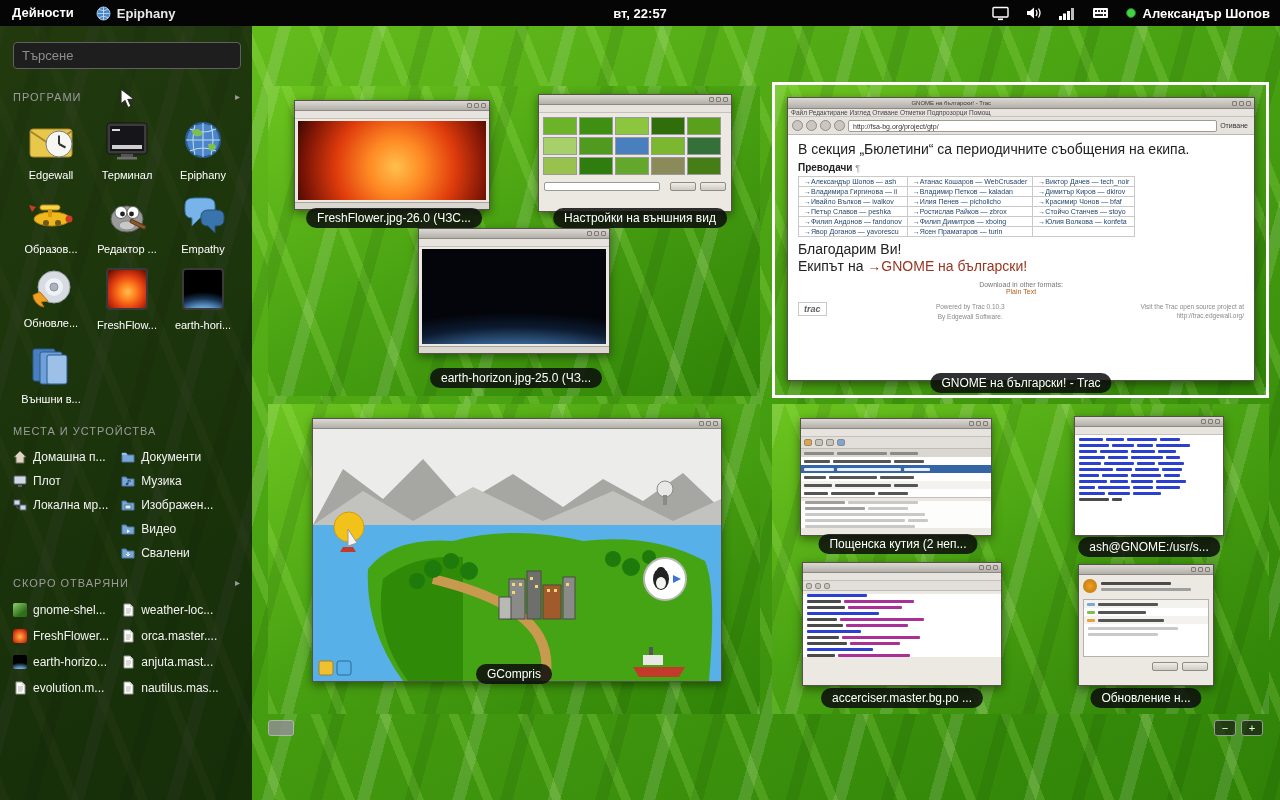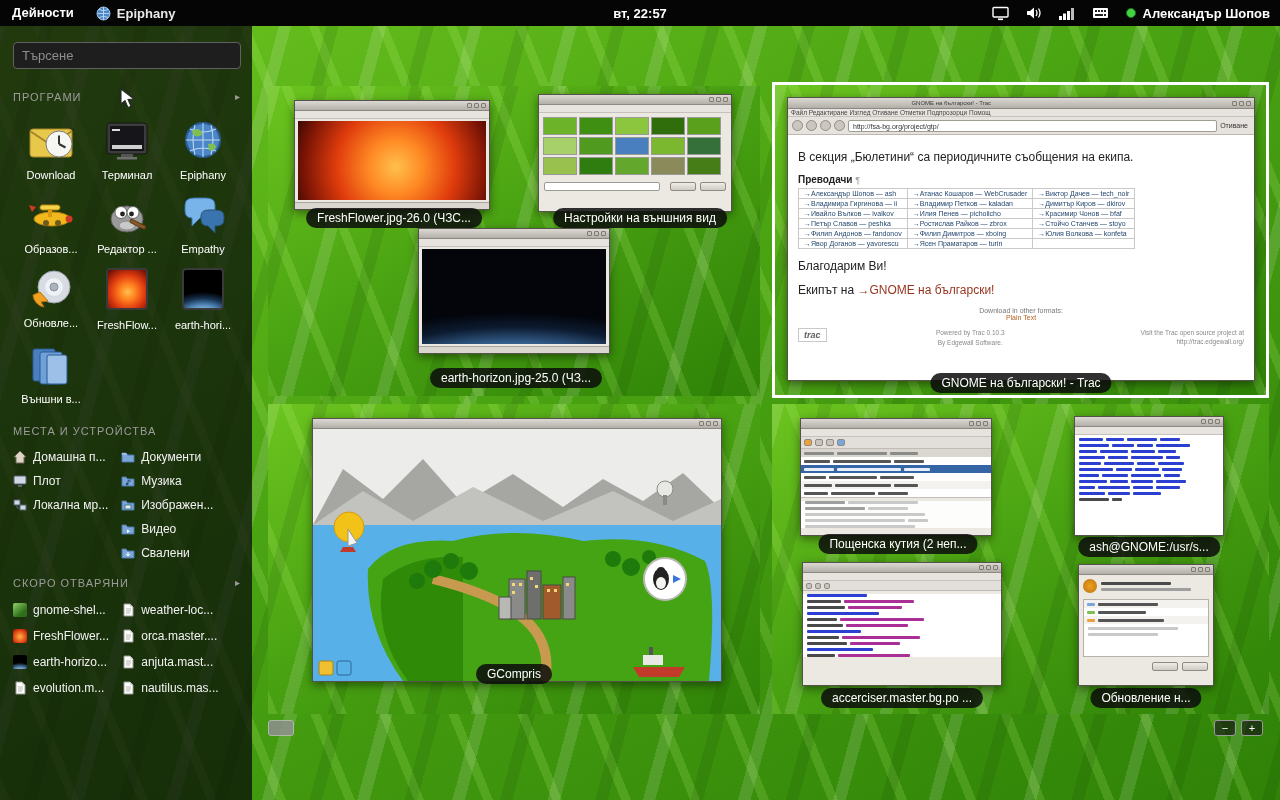--- a/index.html
+++ b/index.html
@@ -57,21 +57,21 @@
   .c-blue{background:#2b3fd0 !important}.c-mag{background:#aa2f96 !important}.c-gray{background:#9f9f9f !important}.c-lt{background:#c9c9c9 !important}
   
   .trac-tool{height:18px;background:#e6e3de;border-bottom:1px solid #bdb9b2;display:flex;align-items:center;gap:3px;padding:0 4px}
   .nav-dot{width:11px;height:11px;border-radius:50%;background:#cbc7c0;border:1px solid #918d85;flex:0 0 11px}
   .url{flex:1;height:12px;background:#fff;border:1px solid #a09c94;border-radius:2px;font-size:7px;line-height:11px;padding:0 4px;color:#333;overflow:hidden;white-space:nowrap}
   .golabel{font-size:7px;color:#333;padding-right:2px}
   .trac-body{position:absolute;left:0;right:0;top:37px;bottom:0;background:#fff;padding:5px 10px;color:#222;overflow:hidden}
   .trac-h1{font-size:11px;font-weight:bold;border-bottom:1px solid #d7d7d7;padding-bottom:1px;margin-bottom:3px}
   .trac-h2{font-size:10px;font-weight:bold;margin:5px 0 2px}
   .pilc{color:#9a9a9a;font-weight:normal;font-size:9px}
-  .trac-p{font-size:12px;margin:10px 0}
+  .trac-p{font-size:14px;margin:1px 0}
   .trac-table{border-collapse:collapse;margin:3px 0 4px}
   .trac-table td{border:1px solid #c9c9c9;padding:1px 5px;font-size:7px;color:#24476e;white-space:nowrap}
   .team-link{color:#993420}
   .dl{ text-align:center;font-size:7px;color:#777;margin-top:7px}
   .dl a{color:#b45f1e}
   .trac-footer{display:flex;justify-content:space-between;align-items:flex-start;margin-top:7px;font-size:6.5px;color:#8a8a8a}
   .trac-logo{border:1px solid #c9c9c9;padding:1px 5px;font-weight:bold;font-style:italic;font-size:9px;color:#5f5f5f}
   .t-center{text-align:center;line-height:1.5}
   .t-right{text-align:right;max-width:130px;line-height:1.4}
   
@@ -163,21 +163,21 @@
     <div class="apps">
       <div class="app-item">
         <div class="app-icon">
           <svg viewBox="0 0 46 46" width="46" height="46">
               <rect x="2" y="11" width="42" height="28" rx="3" fill="#e8c84a" stroke="#a8852a"></rect>
               <path d="M2 13 L23 27 L44 13" fill="none" stroke="#a8852a" stroke-width="2"></path>
               <circle cx="31" cy="26" r="13" fill="#f6f6f2" stroke="#7d7d7d"></circle>
               <path d="M31 26V17.5M31 26l6.5 3.5" stroke="#333" stroke-width="2" fill="none"></path>
             </svg>
         </div>
-        <div class="app-label">Download</div>
+        <div class="app-label">Edgewall</div>
       </div>
       <div class="app-item">
         <div class="app-icon">
           <svg viewBox="0 0 46 46" width="46" height="46">
               <rect x="3" y="5" width="40" height="31" rx="3" fill="#3c3c3c" stroke="#151515"></rect>
               <rect x="6" y="8" width="34" height="25" fill="#15151a"></rect>
               <rect x="8" y="11" width="8" height="2" fill="#dcdcdc"></rect>
               <rect x="8" y="27" width="30" height="4" fill="#cfcfcf"></rect>
               <rect x="17" y="36" width="12" height="3" fill="#555"></rect>
               <rect x="13" y="39" width="20" height="2.5" fill="#6e6e6e"></rect>

